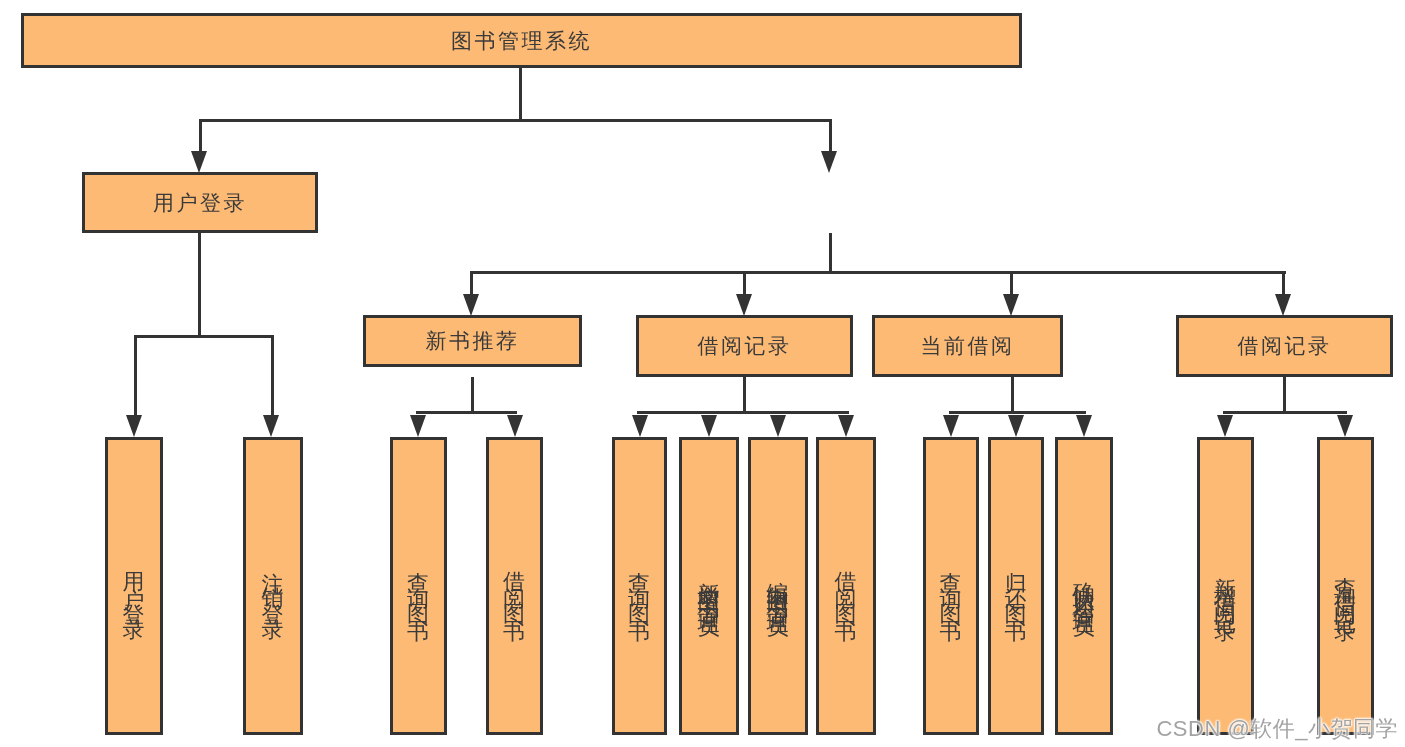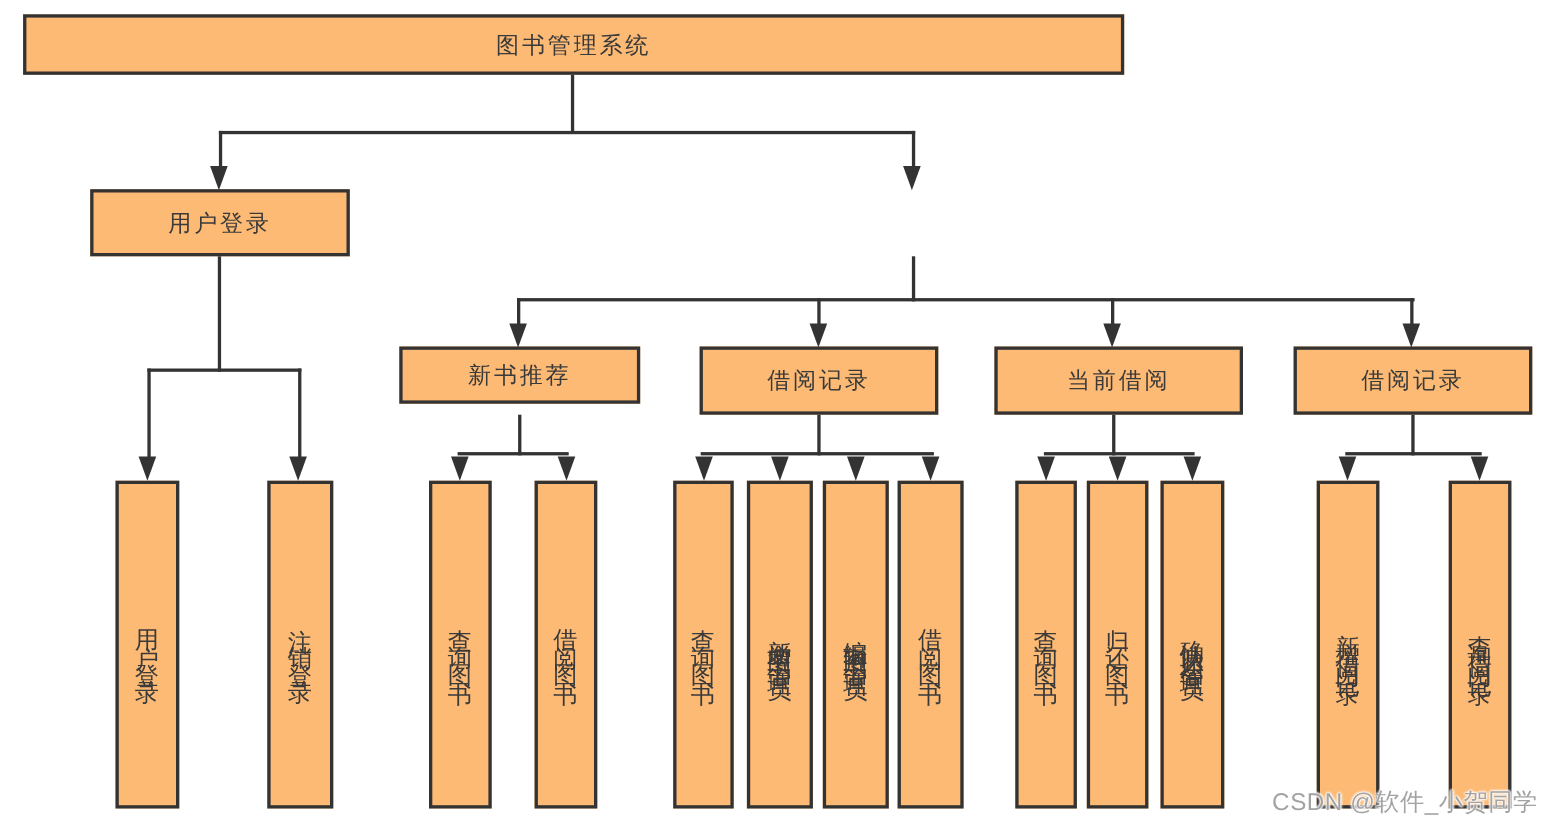--- a/index.html
+++ b/index.html
@@ -48,21 +48,21 @@
   <div class="box hbox" style="left:82px;top:172px;width:236px;height:61px">
     <span>用户登录</span>
   </div>
 
   <div class="box hbox" style="left:363px;top:315px;width:219px;height:52px">
     <span>新书推荐</span>
   </div>
   <div class="box hbox" style="left:636px;top:315px;width:217px;height:62px">
     <span>借阅记录</span>
   </div>
-  <div class="box hbox" style="left:904px;top:315px;width:226px;height:62px">
+  <div class="box hbox" style="left:872px;top:315px;width:191px;height:62px">
     <span>当前借阅</span>
   </div>
   <div class="box hbox" style="left:1176px;top:315px;width:217px;height:62px">
     <span>借阅记录</span>
   </div>
 
   <div class="box vbox" style="left:105px;top:437px;width:58px;height:298px">
     <span style="letter-spacing: 16px;">用户登录</span>
   </div>
   <div class="box vbox" style="left:243px;top:437px;width:60px;height:298px">

